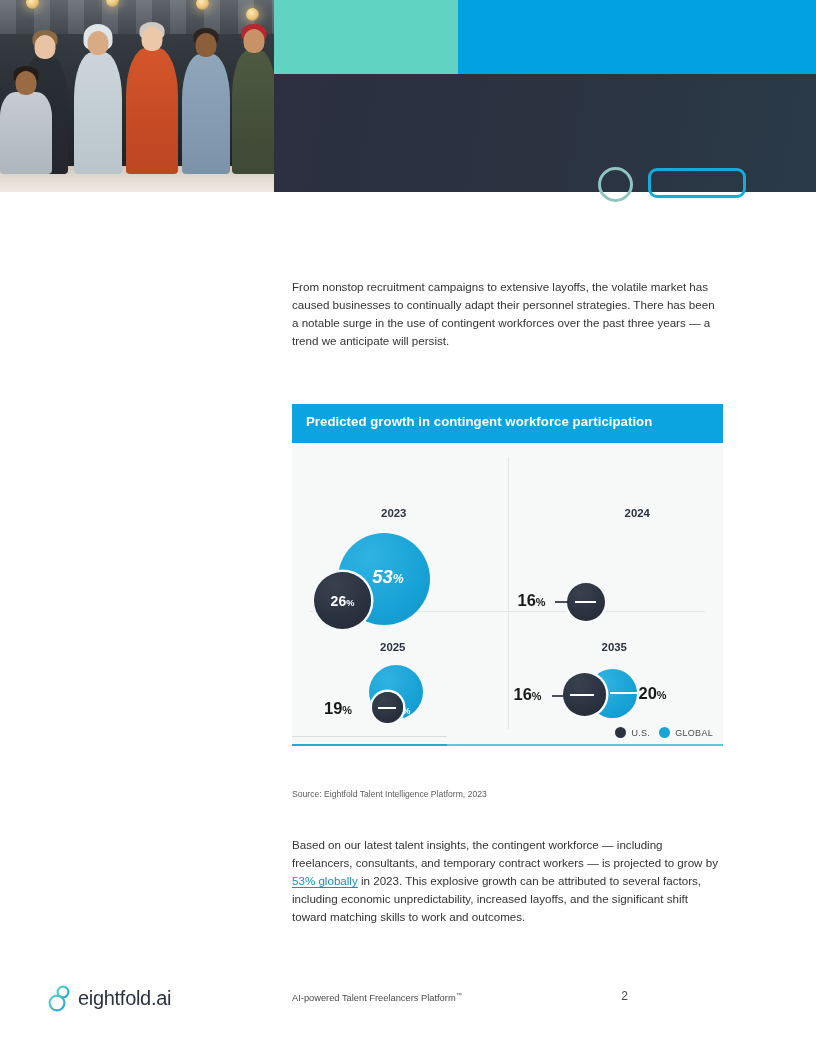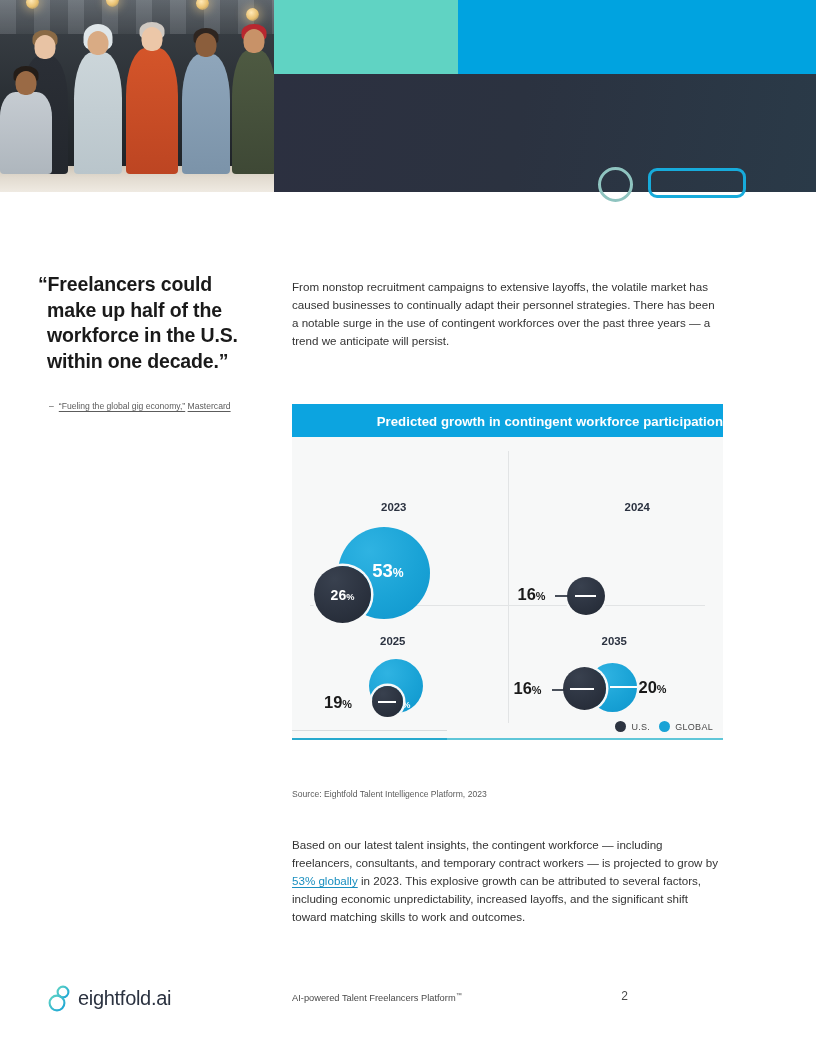--- a/index.html
+++ b/index.html
@@ -165,23 +165,22 @@
   .chart-card {
     position: absolute;
     left: 292px; top: 404px;
     width: 431px;
   }
   .chart-title {
     background: #0CA4E0;
     color: #ffffff;
     font-size: 13.2px;
     font-weight: bold;
-    padding: 10px 0 8px 14px;
+    padding: 10px 0 14px 14px;
     letter-spacing: .05px;
-    text-align: right;
   }
   .chart-body {
     position: relative;
     background: #F7F8F8;
     height: 303px;
   }
   .quadrants {
     position: relative;
     width: 100%;
     height: 303px;
@@ -387,49 +386,39 @@
       <div class="person" style="left:0px; width:52px; height:82px; background:linear-gradient(180deg,#c6ccd2 0%,#aeb6bd 100%); border-radius:30% 30% 4px 4px;">
         <div class="hair" style="background:#241d18;"></div>
         <div class="head" style="background:#9a6a45;"></div>
       </div>
     </div>
 
     <div class="deco-ring"></div>
     <div class="deco-rect"></div>
   </div>
 
-  <div class="quote-block">
-    <div class="quote-text">“Freelancers could make up half of the workforce in the U.S. within one decade.”</div>
-    <div class="quote-attr">
-      <span class="quote-dash">–</span>
-      <span>
-        <a class="quote-attr-link" href="#">“Fueling the global gig economy,”</a>
-        <span class="quote-attr-link">Mastercard</span>
-      </span>
-    </div>
-  </div>
 
   <div class="body-col">
     <div class="sec-para">From nonstop recruitment campaigns to extensive layoffs, the volatile market has caused businesses to continually adapt their personnel strategies. There has been a notable surge in the use of contingent workforces over the past three years — a trend we anticipate will persist.</div>
   </div>
 
   <div class="chart-card">
 
     <div class="chart-title">Predicted growth in contingent workforce participation</div>
 
     <div class="chart-body">
       <div class="quadrants">
 
         <div class="vline"></div>
         <div class="hline"></div>
 
         <div class="quad q2023">
           <span class="year">2023</span>
 
-          <div class="bubble bub-global" style="left:46px; top:90px; width:92px; height:92px;">
+          <div class="bubble bub-global" style="left:46px; top:90px; width:92px; height:92px;font-style:italic;">
             <span class="bub-label" style="font-size:18.5px; transform:translate(4px,-2px);"><span>53</span><span class="pct">%</span></span>
           </div>
 
           <div class="bubble bub-us" style="left:22px; top:129px; width:57px; height:57px; box-shadow:0 0 0 2.5px #F7F8F8;">
             <span class="bub-label" style="font-size:14px;"><span>26</span><span class="pct">%</span></span>
           </div>
         </div>
 
         <div class="quad q2024">
           <span class="year">2024</span>

